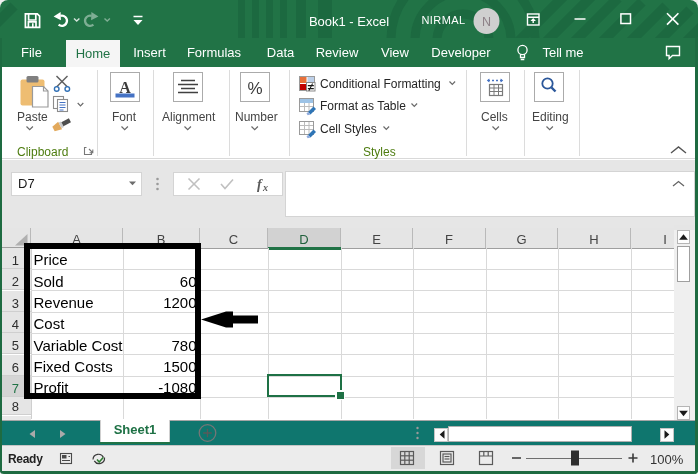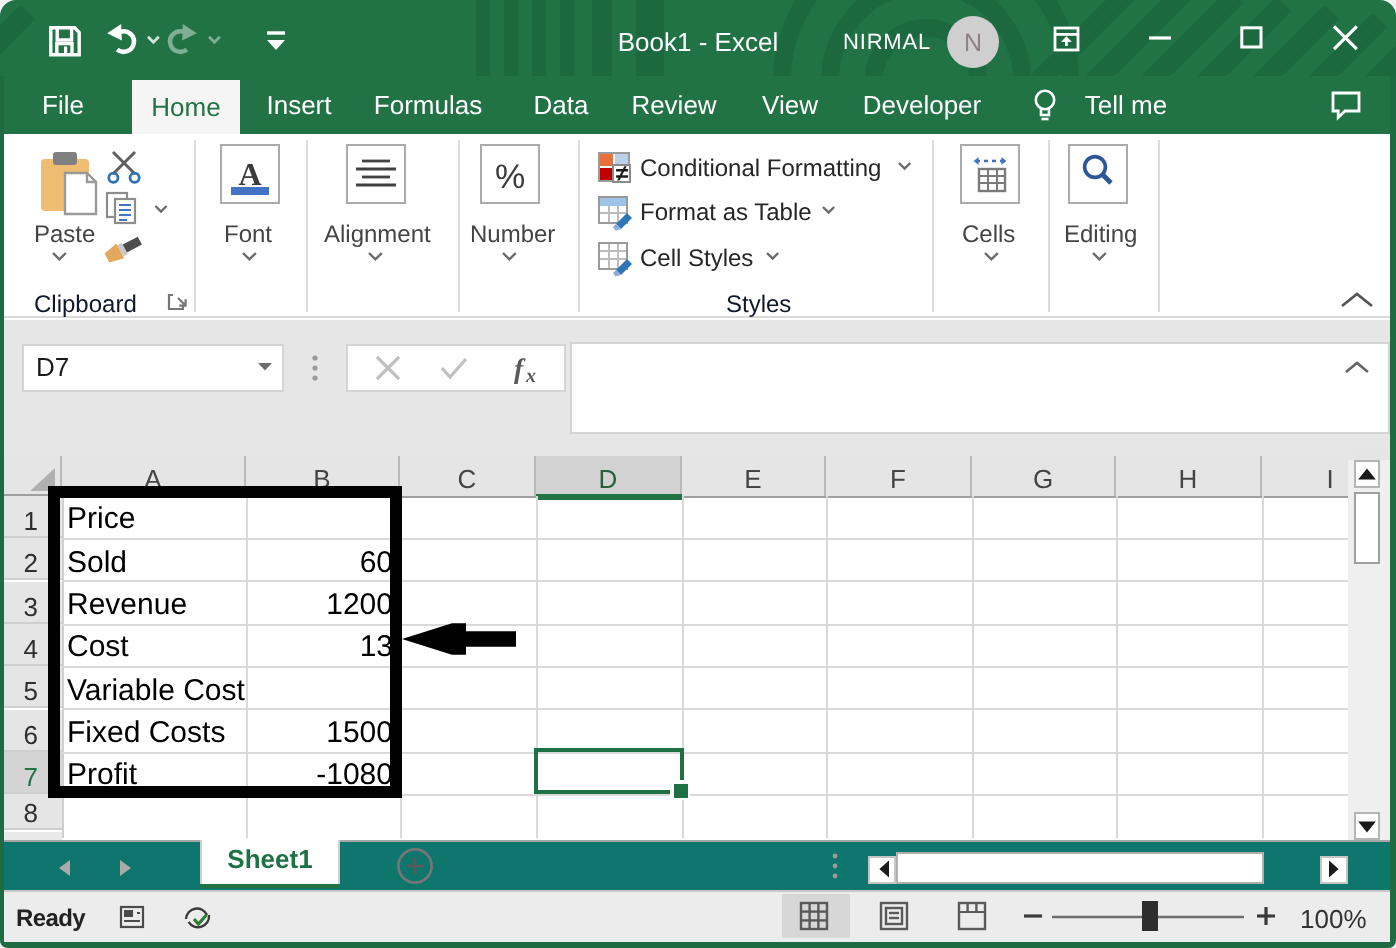--- a/index.html
+++ b/index.html
@@ -9,21 +9,21 @@
 
 #title { position:absolute; left:0; top:0; width:698px; height:38px; background:#217346; overflow:hidden; }
 #tabrow { position:absolute; left:0; top:38px; width:698px; height:29px; background:#217346; }
 .tab { position:absolute; top:0; height:29px; color:#fff; font-size:13px; line-height:29px; text-align:center; }
 #hometab { position:absolute; left:66px; top:2px; width:54px; height:27px; background:#f5f5f5; color:#217346; font-size:13px; line-height:27px; text-align:center; }
 
 #ribbon { position:absolute; left:2px; top:67px; width:694px; height:92px; background:#fff; border-bottom:1px solid #d9d9d9; }
 .vsep { position:absolute; top:3px; width:1px; height:86px; background:#dcdcdc; }
 .rbox { position:absolute; width:30px; height:30px; top:5px; background:#fff; border:1px solid #ababab; }
 .rlabel { position:absolute; top:43px; font-size:12px; color:#444; white-space:nowrap; }
-.glabel { position:absolute; top:78px; font-size:12px; color:#0f172a; white-space:nowrap; }
+.glabel { position:absolute; top:78px; font-size:12px; color:#4d7c0f; white-space:nowrap; }
 .srow { position:absolute; font-size:12px; color:#262626; white-space:nowrap; }
 
 #fbar { position:absolute; left:2px; top:160px; width:694px; height:65px; background:#e6e6e6; }
 .wbox { position:absolute; background:#fff; border:1px solid #d4d4d4; }
 
 #grid { position:absolute; left:2px; top:225px; width:672px; height:194.5px; background:#fff; overflow:hidden; }
 .colhdr { position:absolute; top:3px; height:20px; background:#e5e5e5; font-size:13px; color:#444; text-align:center; line-height:24px; border-right:1px solid #b9b9b9; }
 .rowhdr { position:absolute; left:0px; width:29px; height:21px; line-height:25px; background:#e5e5e5; font-size:13px; color:#2e2e2e; text-align:right; padding-right:12px; border-bottom:1px solid #cfcfcf; }
 .gvl { position:absolute; width:1px; background:#d9d9d9; }
 .ghl { position:absolute; height:1px; background:#d9d9d9; }
@@ -336,21 +336,21 @@
     <div class="ghl" style="left:29px;top:172px;width:643px"></div>
     <div class="cellA" style="top:24.3px;">Price</div>
     <div class="cellA" style="top:45.6px;">Sold</div>
     <div class="cellA" style="top:66.9px;">Revenue</div>
     <div class="cellA" style="top:88.2px;">Cost</div>
     <div class="cellA" style="top:109.5px;">Variable Cost</div>
     <div class="cellA" style="top:130.8px;">Fixed Costs</div>
     <div class="cellA" style="top:152.1px;">Profit</div>
     <div class="cellB" style="top:45.6px;">60</div>
     <div class="cellB" style="top:66.9px;">1200</div>
-    <div class="cellB" style="top:88.2px;">13</div>
+    <div class="cellB" style="top:109.5px;">780</div>
     <div class="cellB" style="top:130.8px;">1500</div>
     <div class="cellB" style="top:152.1px;">-1080</div>
     <div class="abs" style="left:22px;top:18px;width:177px;height:156px;border:6px solid #000"></div>
     <svg width="672" height="194" style="position:absolute;left:0;top:0">
       <polygon points="199,94.5 224,86.6 231,86.6 231,90.6 256,90.6 256,98.4 231,98.4 231,102.4 224,102.4" fill="#000"></polygon>
     </svg>
     <div class="abs" style="left:265px;top:149px;width:74.5px;height:23px;border:2px solid #1e7145"></div>
     <div class="abs" style="left:333px;top:165px;width:10px;height:10px;background:#fff"></div>
     <div class="abs" style="left:335px;top:167px;width:7px;height:7px;background:#1e7145"></div>
   </div>

